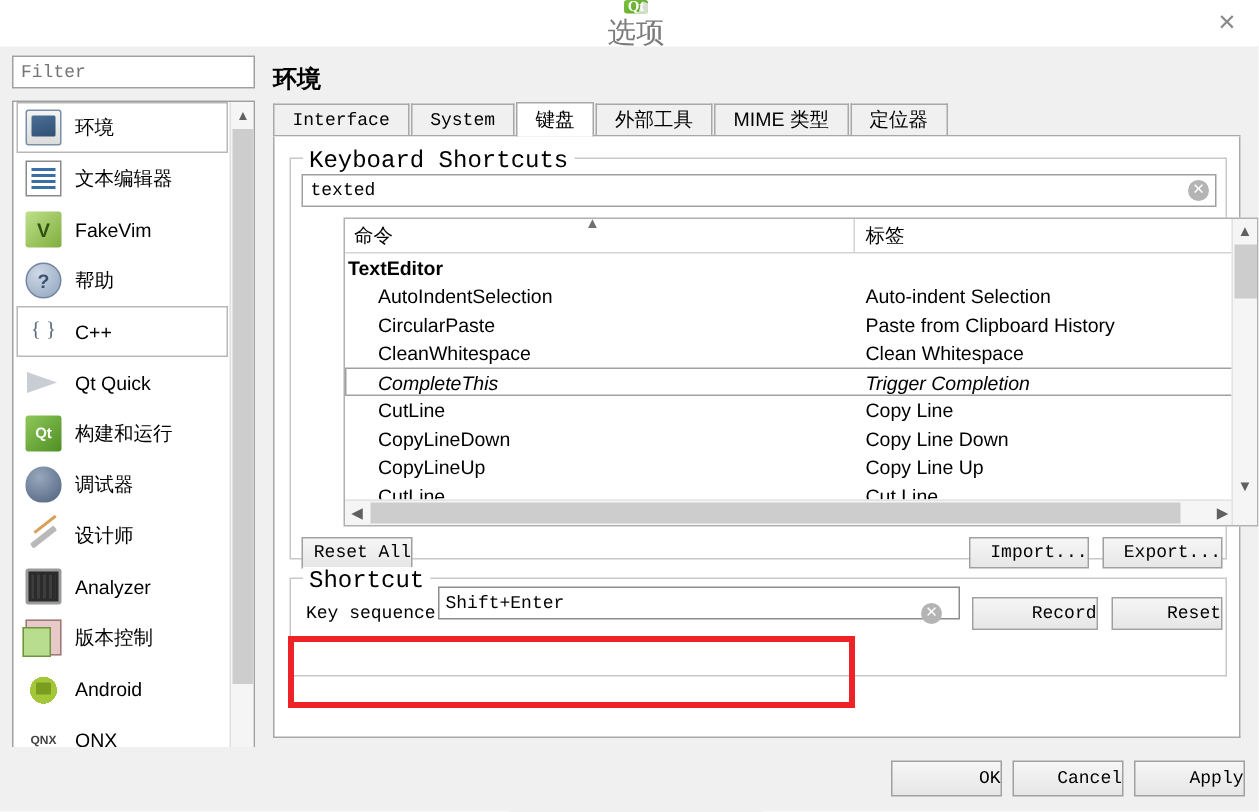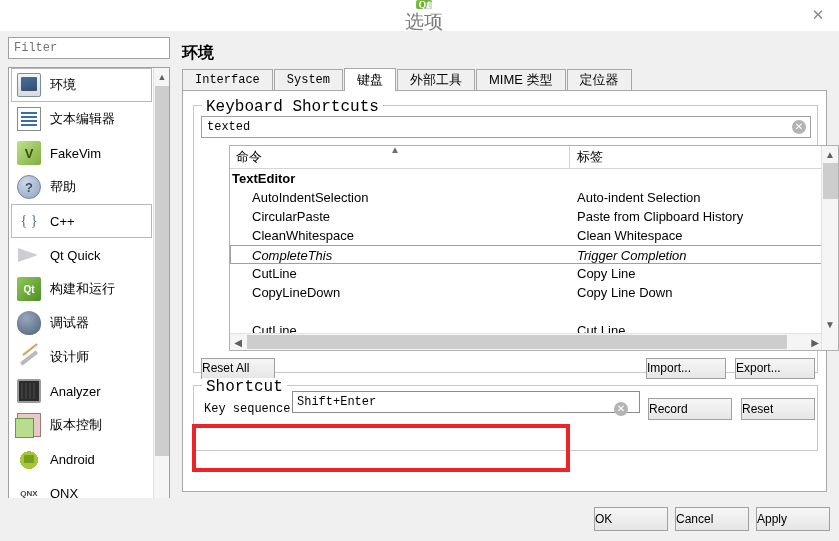--- a/index.html
+++ b/index.html
@@ -351,23 +351,23 @@
   .tbl-vsb .arrow.down { bottom: 18px; }
   .tbl-vsb .thumb {
     position: absolute; left: 1px; top: 17px;
     width: 15px; height: 36px;
     background: #cdcdcd;
   }
 
   .btn {
     border: 1px solid #a0a0a0;
     background: linear-gradient(180deg,#f6f6f6,#e6e6e6);
-    font-family: Liberation Sans, sans-serif;
+    font-family: Liberation Mono, monospace;
     font-size: 12px;
-    text-align: left;
+    text-align: right;
     cursor: default;
     user-select: none;
     color: #000;
   }
   #btn-reset-all { position: absolute; left: 7px; top: 252px; width: 74px; height: 21px; line-height: 19px; }
   #btn-import { position: absolute; left: 452px; top: 252px; width: 80px; height: 21px; line-height: 19px; }
   #btn-export { position: absolute; left: 541px; top: 252px; width: 80px; height: 21px; line-height: 19px; }
 
   
   .ks-label {
@@ -551,20 +551,22 @@
               </div>
               <div class="row child">
                 <span class="c1">CutLine</span>
                 <span class="c2">Copy Line</span>
               </div>
               <div class="row child">
                 <span class="c1">CopyLineDown</span>
                 <span class="c2">Copy Line Down</span>
               </div>
               <div class="row child">
+                <span class="c1">CopyLineUp</span>
+                <span class="c2">Copy Line Up</span>
               </div>
               <div class="row child">
                 <span class="c1">CutLine</span>
                 <span class="c2">Cut Line</span>
               </div>
 
             </div>
 
             <div class="hsb">
               <div class="arrow left">◀</div>

